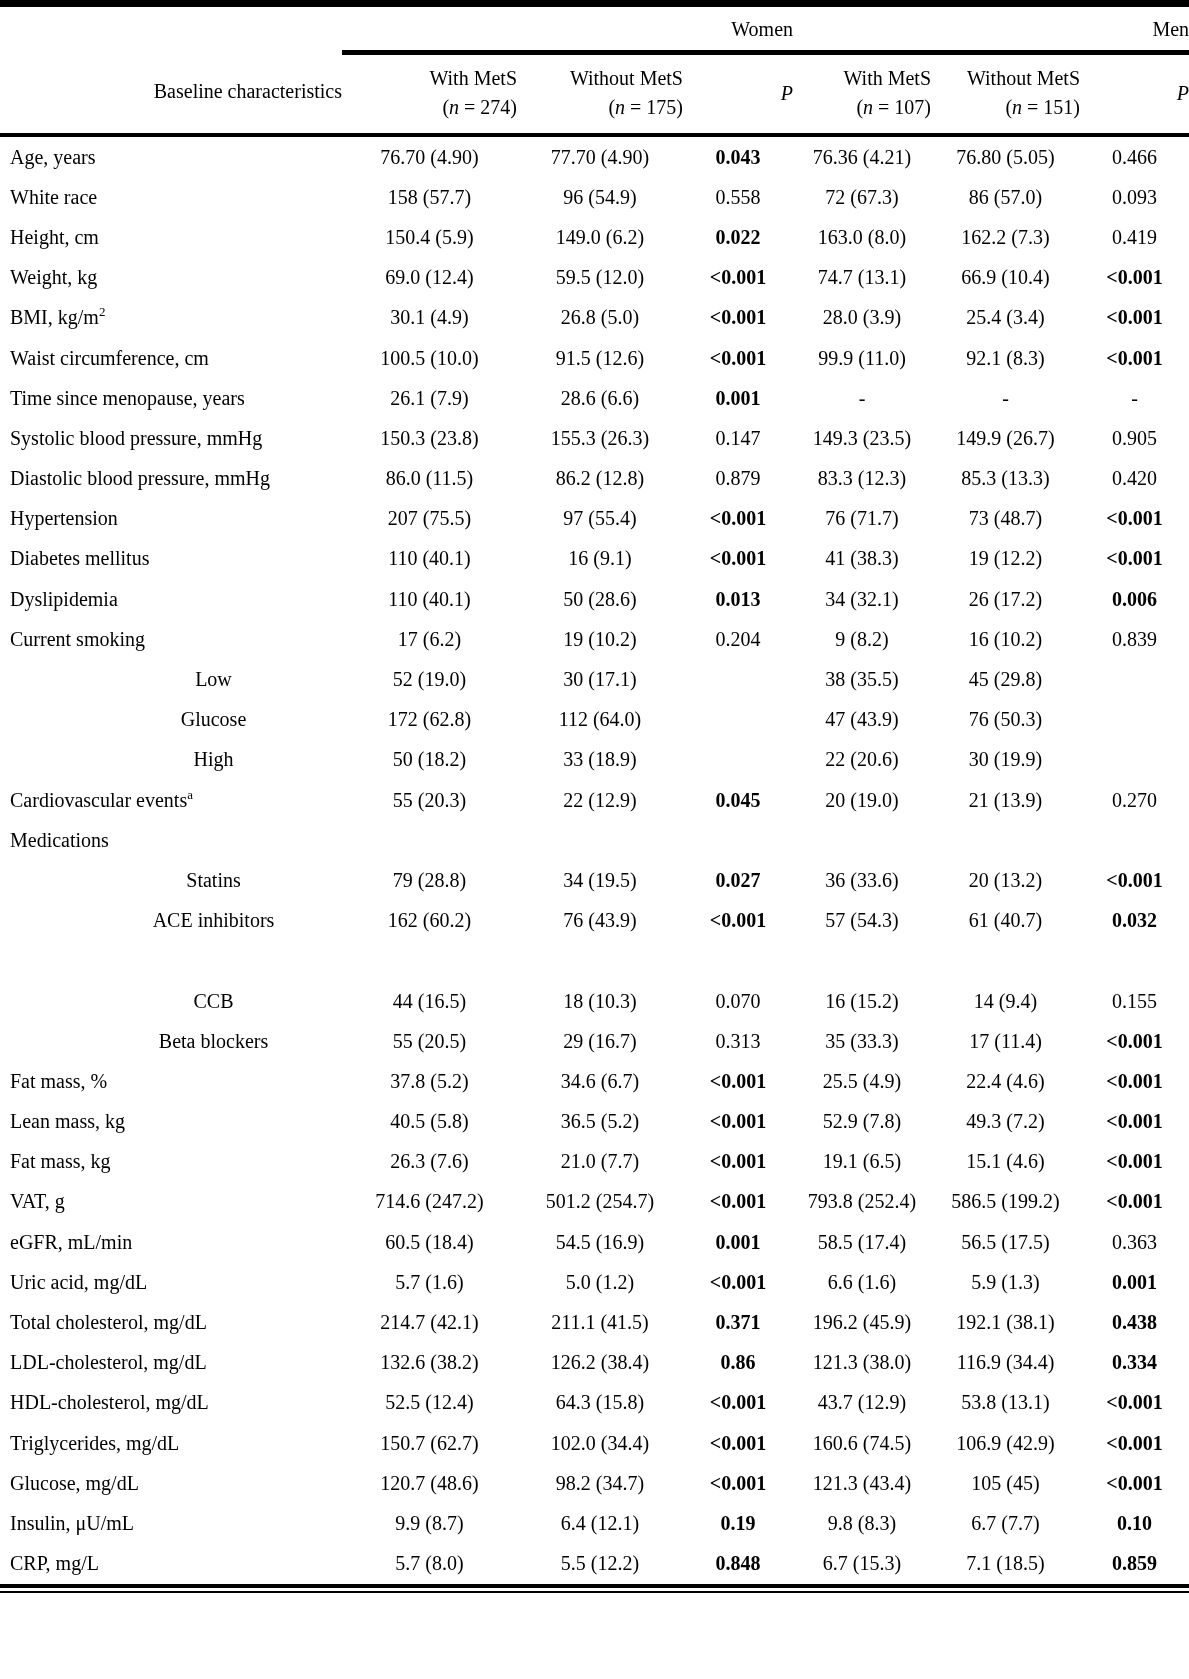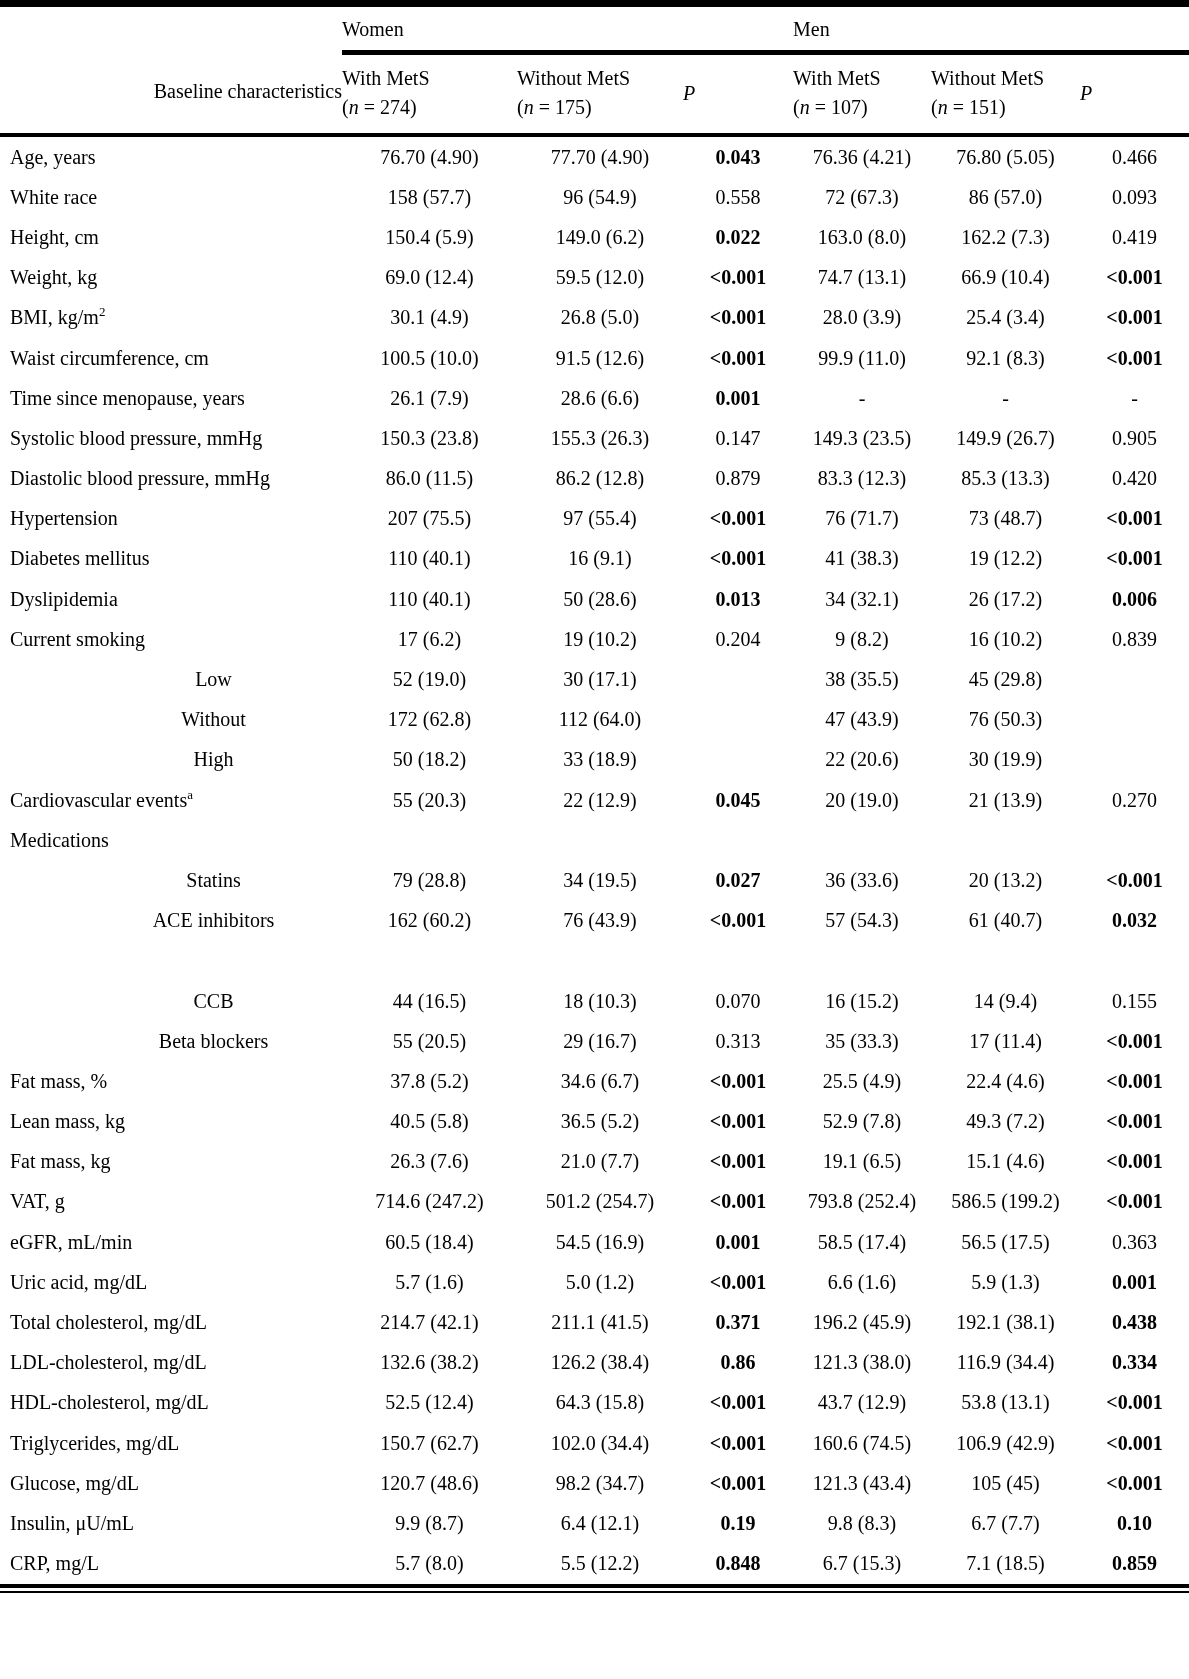--- a/index.html
+++ b/index.html
@@ -16,21 +16,21 @@
   table.baseline {
     width: 1189px;
     border-collapse: collapse;
     table-layout: fixed;
     border-top: 7px solid #000;
     font-size: 20px;
   }
   thead th {
     font-weight: normal;
     font-size: 20px;
-    text-align: left;
+    text-align: right;
     padding: 0;
   }
   th.group-th {
     border-bottom: 5px solid #000;
     padding: 11px 0 9px 0;
   }
   th.group-spacer {
     border-bottom: none;
   }
   tr.subhead th {
@@ -243,21 +243,21 @@
         <tr>
           <td class="label indent">Low</td>
           <td>52 (19.0)</td>
           <td>30 (17.1)</td>
           <td></td>
           <td>38 (35.5)</td>
           <td>45 (29.8)</td>
           <td></td>
         </tr>
         <tr>
-          <td class="label indent">Without</td>
+          <td class="label indent">Glucose</td>
           <td>172 (62.8)</td>
           <td>112 (64.0)</td>
           <td></td>
           <td>47 (43.9)</td>
           <td>76 (50.3)</td>
           <td></td>
         </tr>
         <tr>
           <td class="label indent">High</td>
           <td>50 (18.2)</td>

